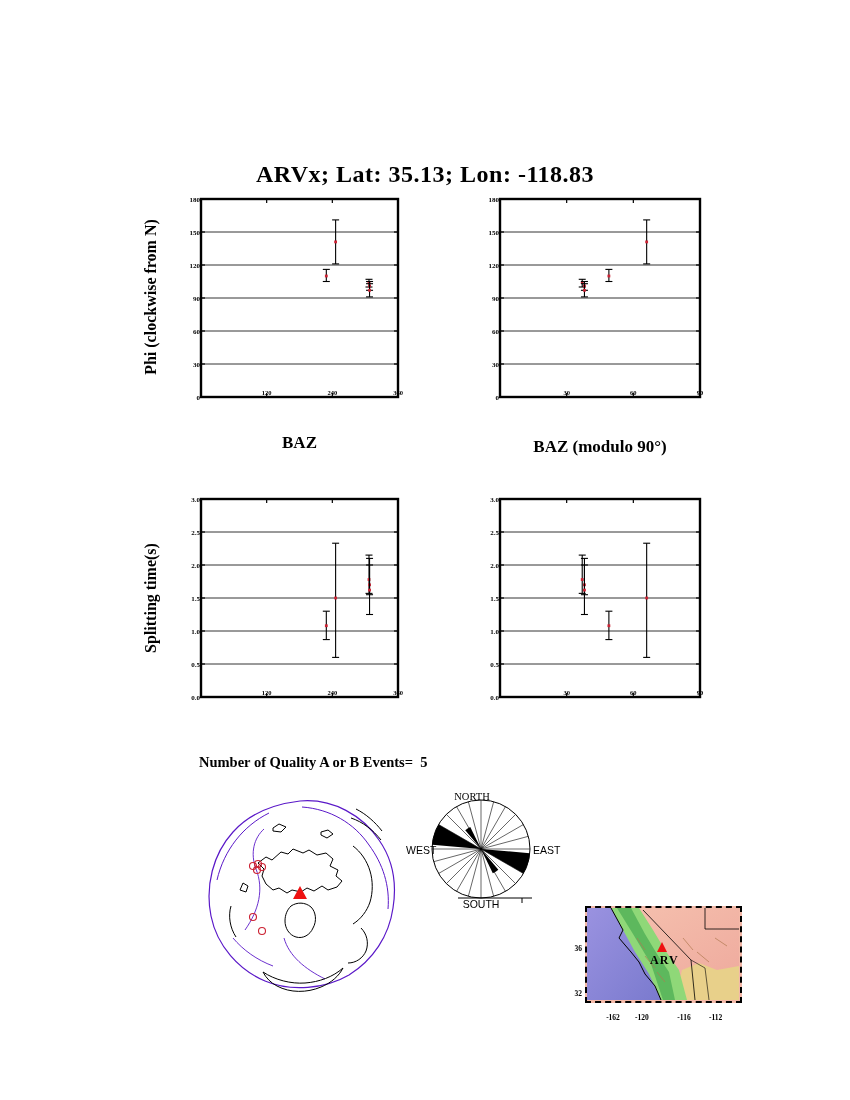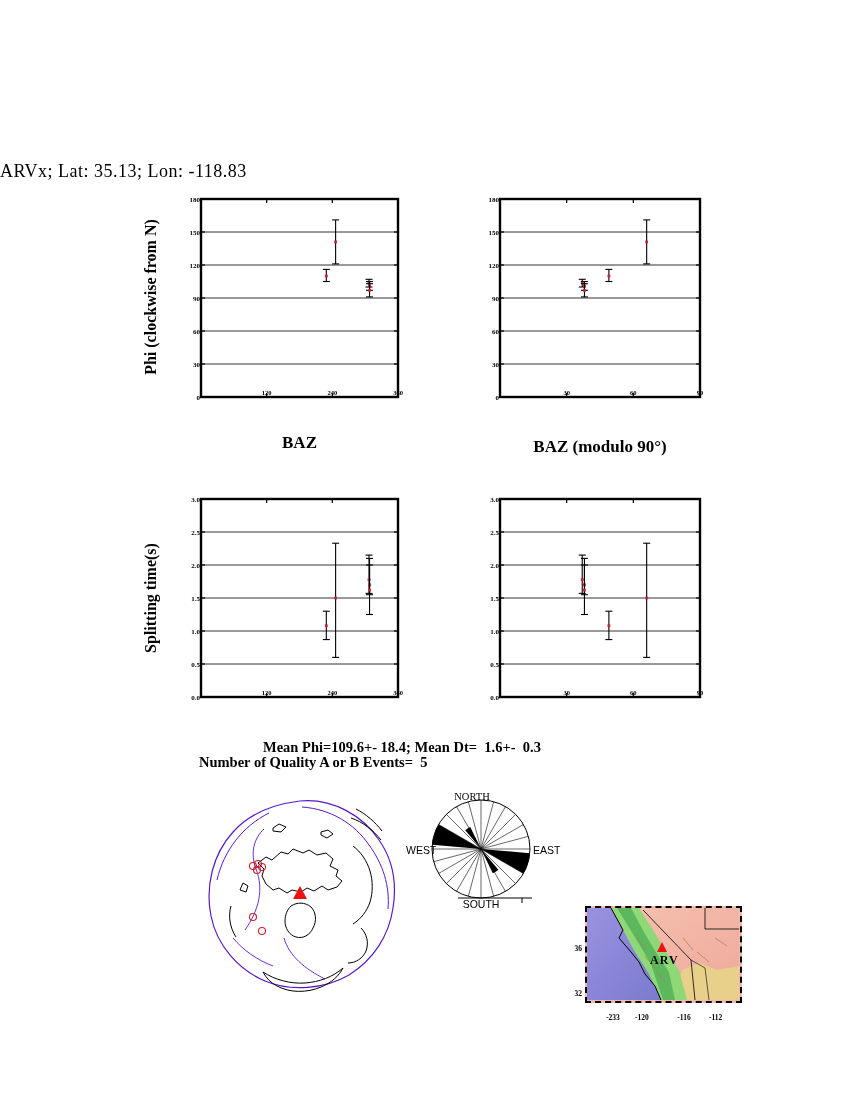--- a/index.html
+++ b/index.html
@@ -1,19 +1,19 @@
 <!DOCTYPE html>
 <html><head>
 <meta charset="utf-8">
 <style>
   html,body{margin:0;padding:0;background:#888;}
   .page{position:relative;width:850px;height:1100px;background:#ffffff;margin:0 auto;
         font-family:"Liberation Serif",serif;overflow:hidden;}
   .abs{position:absolute;}
-  .title{left:0;right:0;top:161px;font-size:18px;font-weight:normal;letter-spacing:.5px;}
+  .title{left:0;right:0;top:161px;text-align:center;font-size:24px;font-weight:bold;letter-spacing:.5px;}
   .ylabel{font-size:16px;font-weight:bold;white-space:nowrap;transform:translate(-50%,-50%) rotate(-90deg);}
   .xlabel{font-size:17px;font-weight:bold;text-align:center;}
   .summary{font-size:14.5px;font-weight:bold;white-space:pre;}
   svg.plot{overflow:visible;}
   svg.plot text{font:bold 7px "Liberation Serif",serif;fill:#000;}
   svg.plot text.xt{font-size:6.5px;}
   .rose-label{font:10.5px "Liberation Sans",sans-serif;color:#000;white-space:nowrap;}
   .map-frame{border:2.5px dashed #000;box-sizing:border-box;background:#f4b9a8;}
   .map-ticklabel{font:bold 7.5px "Liberation Serif",serif;color:#000;position:absolute;margin-top:8px;}
   .arv-label{font:bold 12px "Liberation Serif",serif;color:#000;letter-spacing:1px;}
@@ -258,21 +258,20 @@
       <line x1="84.44444444444444" y1="95.69999999999999" x2="84.44444444444444" y2="59.39999999999998" stroke="#000000" stroke-width="1.1"></line>
       <line x1="80.94444444444444" y1="95.69999999999999" x2="87.94444444444444" y2="95.69999999999999" stroke="#000000" stroke-width="1.1"></line>
       <line x1="80.94444444444444" y1="59.39999999999998" x2="87.94444444444444" y2="59.39999999999998" stroke="#000000" stroke-width="1.1"></line>
       <rect x="83.04444444444444" y="84.39999999999999" width="2.8" height="2.8" fill="#cc2233"></rect>
       <line x1="84.44444444444444" y1="115.5" x2="84.44444444444444" y2="66" stroke="#000000" stroke-width="1.1"></line>
       <line x1="80.94444444444444" y1="115.5" x2="87.94444444444444" y2="115.5" stroke="#000000" stroke-width="1.1"></line>
       <line x1="80.94444444444444" y1="66" x2="87.94444444444444" y2="66" stroke="#000000" stroke-width="1.1"></line>
       <rect x="83.04444444444444" y="89.67999999999999" width="2.8" height="2.8" fill="#cc2233"></rect>
     </svg>
 
-  <div class="abs summary" style="left:263px;top:739px;">Mean Phi=109.6+- 18.4; Mean Dt=  1.6+-  0.3</div>
   <div class="abs summary" style="left:199px;top:754px;">Number of Quality A or B Events=  5</div>
 
   <svg class="abs" id="globe" style="left:203px;top:788px;overflow:visible;" width="196" height="212" viewBox="0 0 196 212">
     <g fill="none" stroke="#5a18c8" stroke-width="1.2">
       <path d="M 97,13 C 130,10 160,28 176,52 C 190,72 194,95 190,120 C 186,148 170,172 146,187
                C 122,201 88,204 62,193 C 36,182 14,158 8,128 C 2,98 10,66 30,44 C 48,24 72,16 97,13 Z"></path>
       <path d="M 14,92 C 21,62 40,38 66,25" stroke-width="1"></path>
       <path d="M 99,19 C 127,21 151,35 166,57 C 180,76 187,98 185,121" stroke-width="1"></path>
       <path d="M 42,142 C 56,122 61,101 53,81 C 47,65 51,50 61,41" stroke-width="0.9"></path>
       <path d="M 122,191 C 102,181 86,168 81,150" stroke-width="0.9"></path>
@@ -362,21 +361,21 @@
       <path d="M 24,0 L 36,22 32,30 44,44 52,54 58,66 68,78 74,92" fill="none" stroke="#000" stroke-width="1"></path>
       <path d="M 56,2 L 104,52 108,92" fill="none" stroke="#000" stroke-width="0.8"></path>
       <path d="M 118,0 L 118,21 L 152,21" fill="none" stroke="#000" stroke-width="0.8"></path>
       <path d="M 104,52 L 118,60 122,92" fill="none" stroke="#000" stroke-width="0.6"></path>
       <path d="M 50,30 l 8,12 M 58,48 l 10,12 M 70,64 l 8,10 M 96,30 l 10,12 M 110,44 l 12,10 M 128,30 l 12,8" fill="none" stroke="#b07850" stroke-width="0.7"></path>
       <polygon points="75,34 70,44 80,44" fill="#ee1111"></polygon>
     </svg>
   </div>
   <div class="abs arv-label" style="left:650px;top:953px;">ARV</div>
   <div id="map-ticks">
-      <div class="map-ticklabel" style="left: 601px; top: 1005px; width: 24px; text-align: center;">-233</div>
+      <div class="map-ticklabel" style="left: 601px; top: 1005px; width: 24px; text-align: center;">-162</div>
       <div class="map-ticklabel" style="left: 635px; top: 1005px; width: 24px; text-align: left;">-120</div>
       <div class="map-ticklabel" style="left: 672px; top: 1005px; width: 24px; text-align: center;">-116</div>
       <div class="map-ticklabel" style="left: 709px; top: 1005px; width: 24px; text-align: left;">-112</div>
       <div class="map-ticklabel" style="left: 568px; top: 936px; width: 14px; text-align: right;">36</div>
       <div class="map-ticklabel" style="left: 568px; top: 981px; width: 14px; text-align: right;">32</div>
     </div>
 
 </div>
 
 </body></html>

